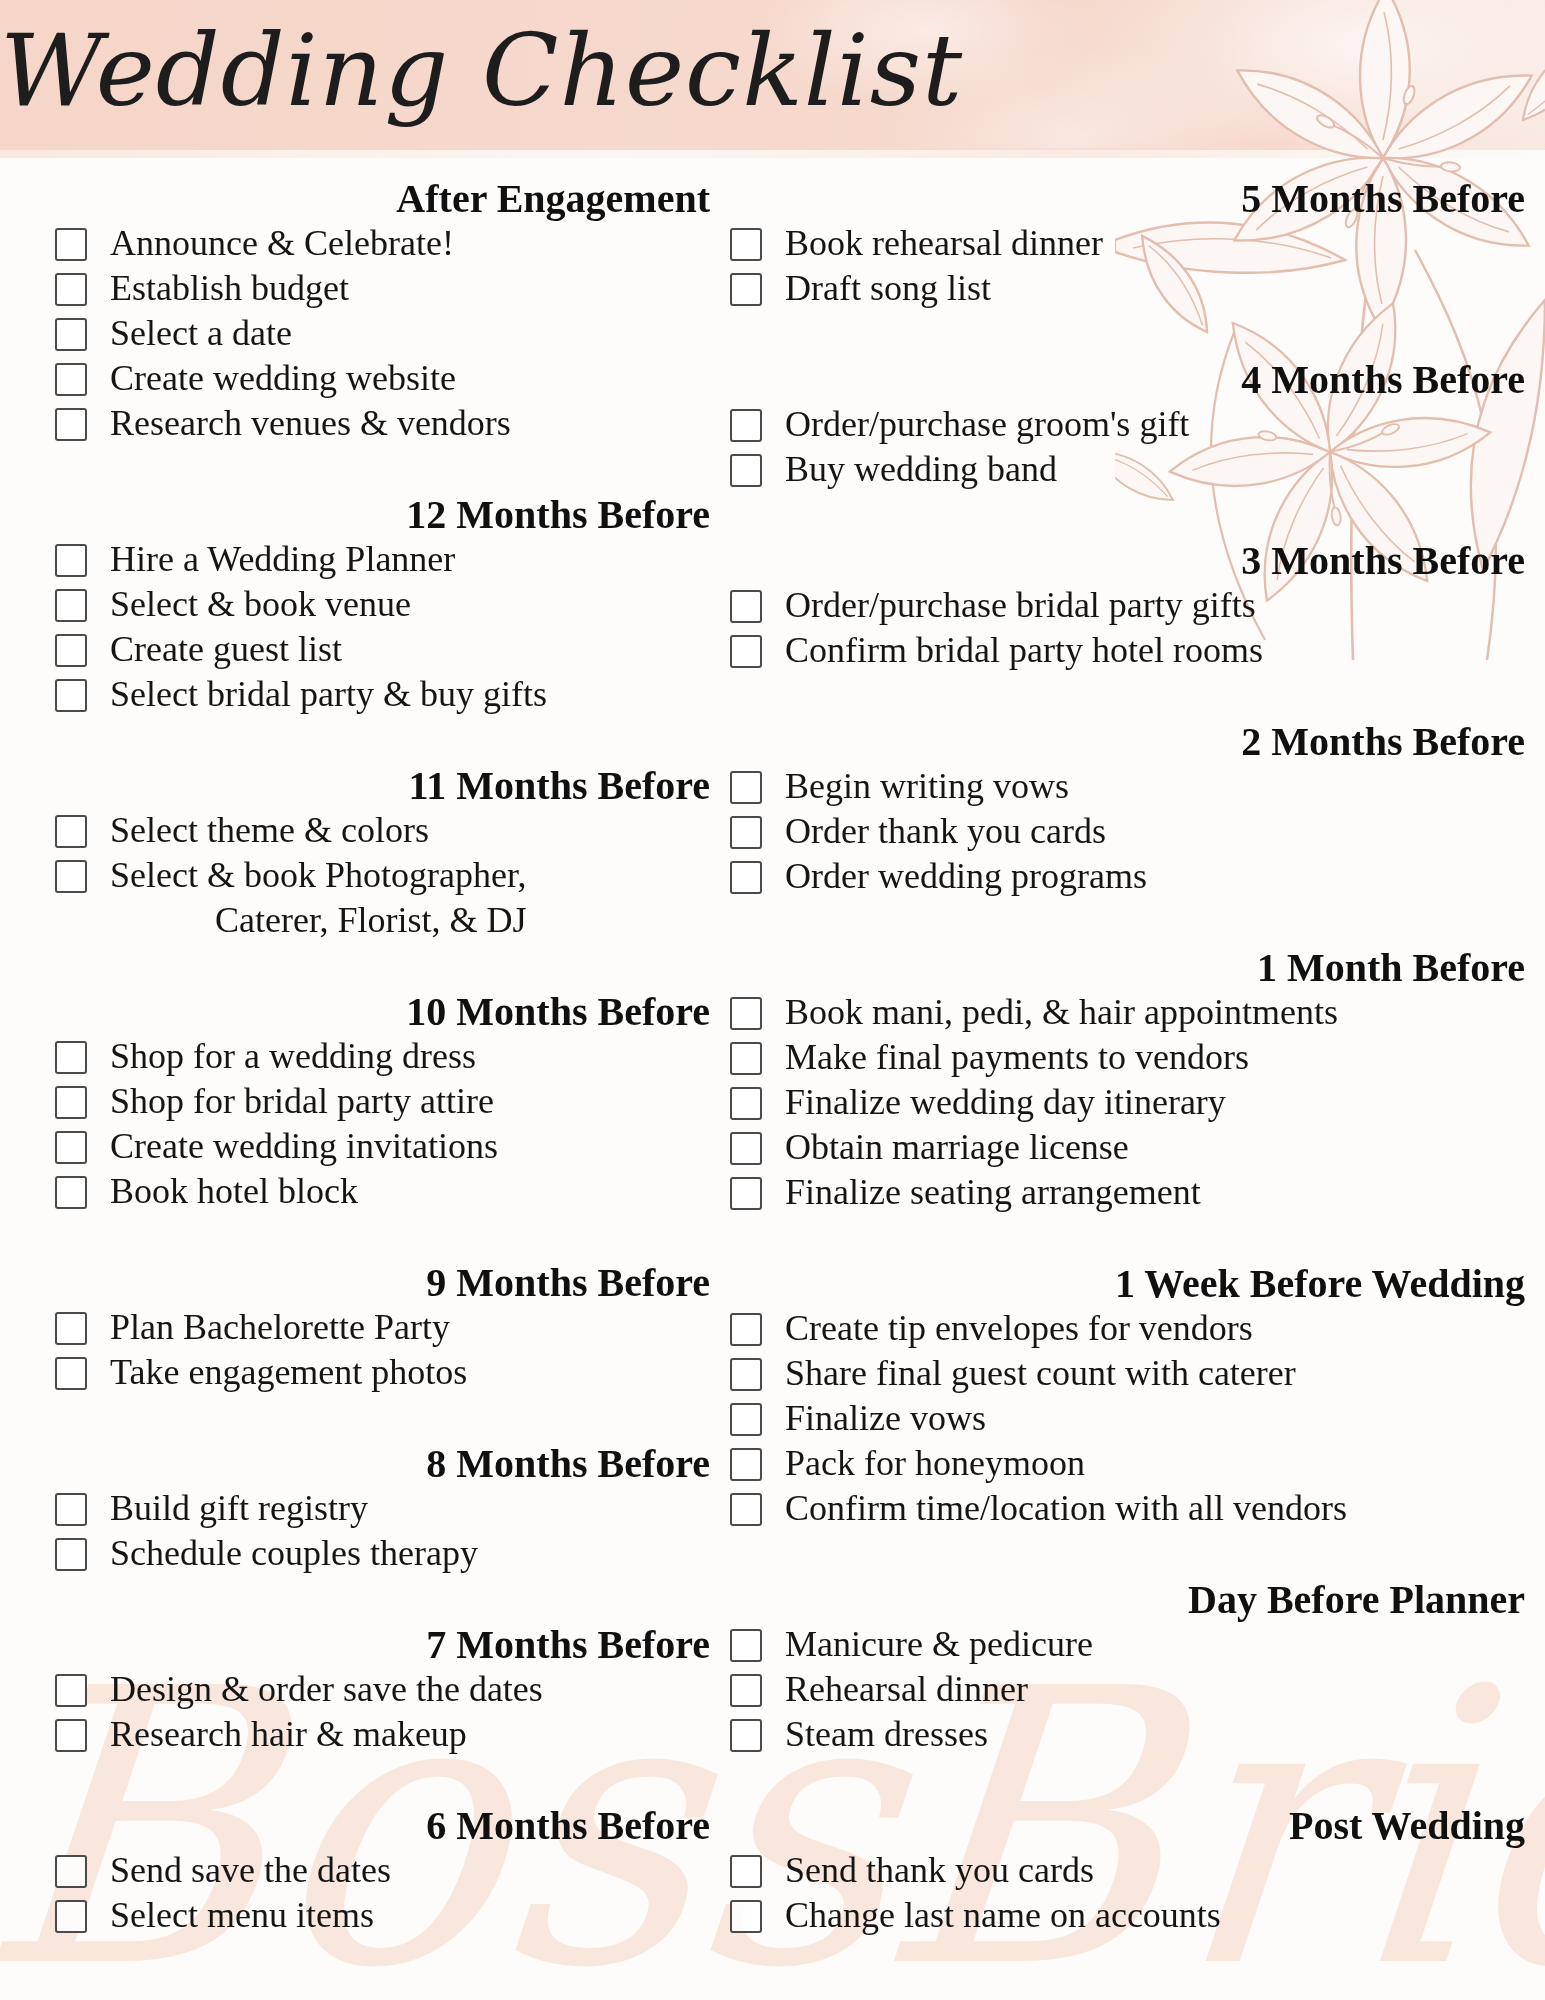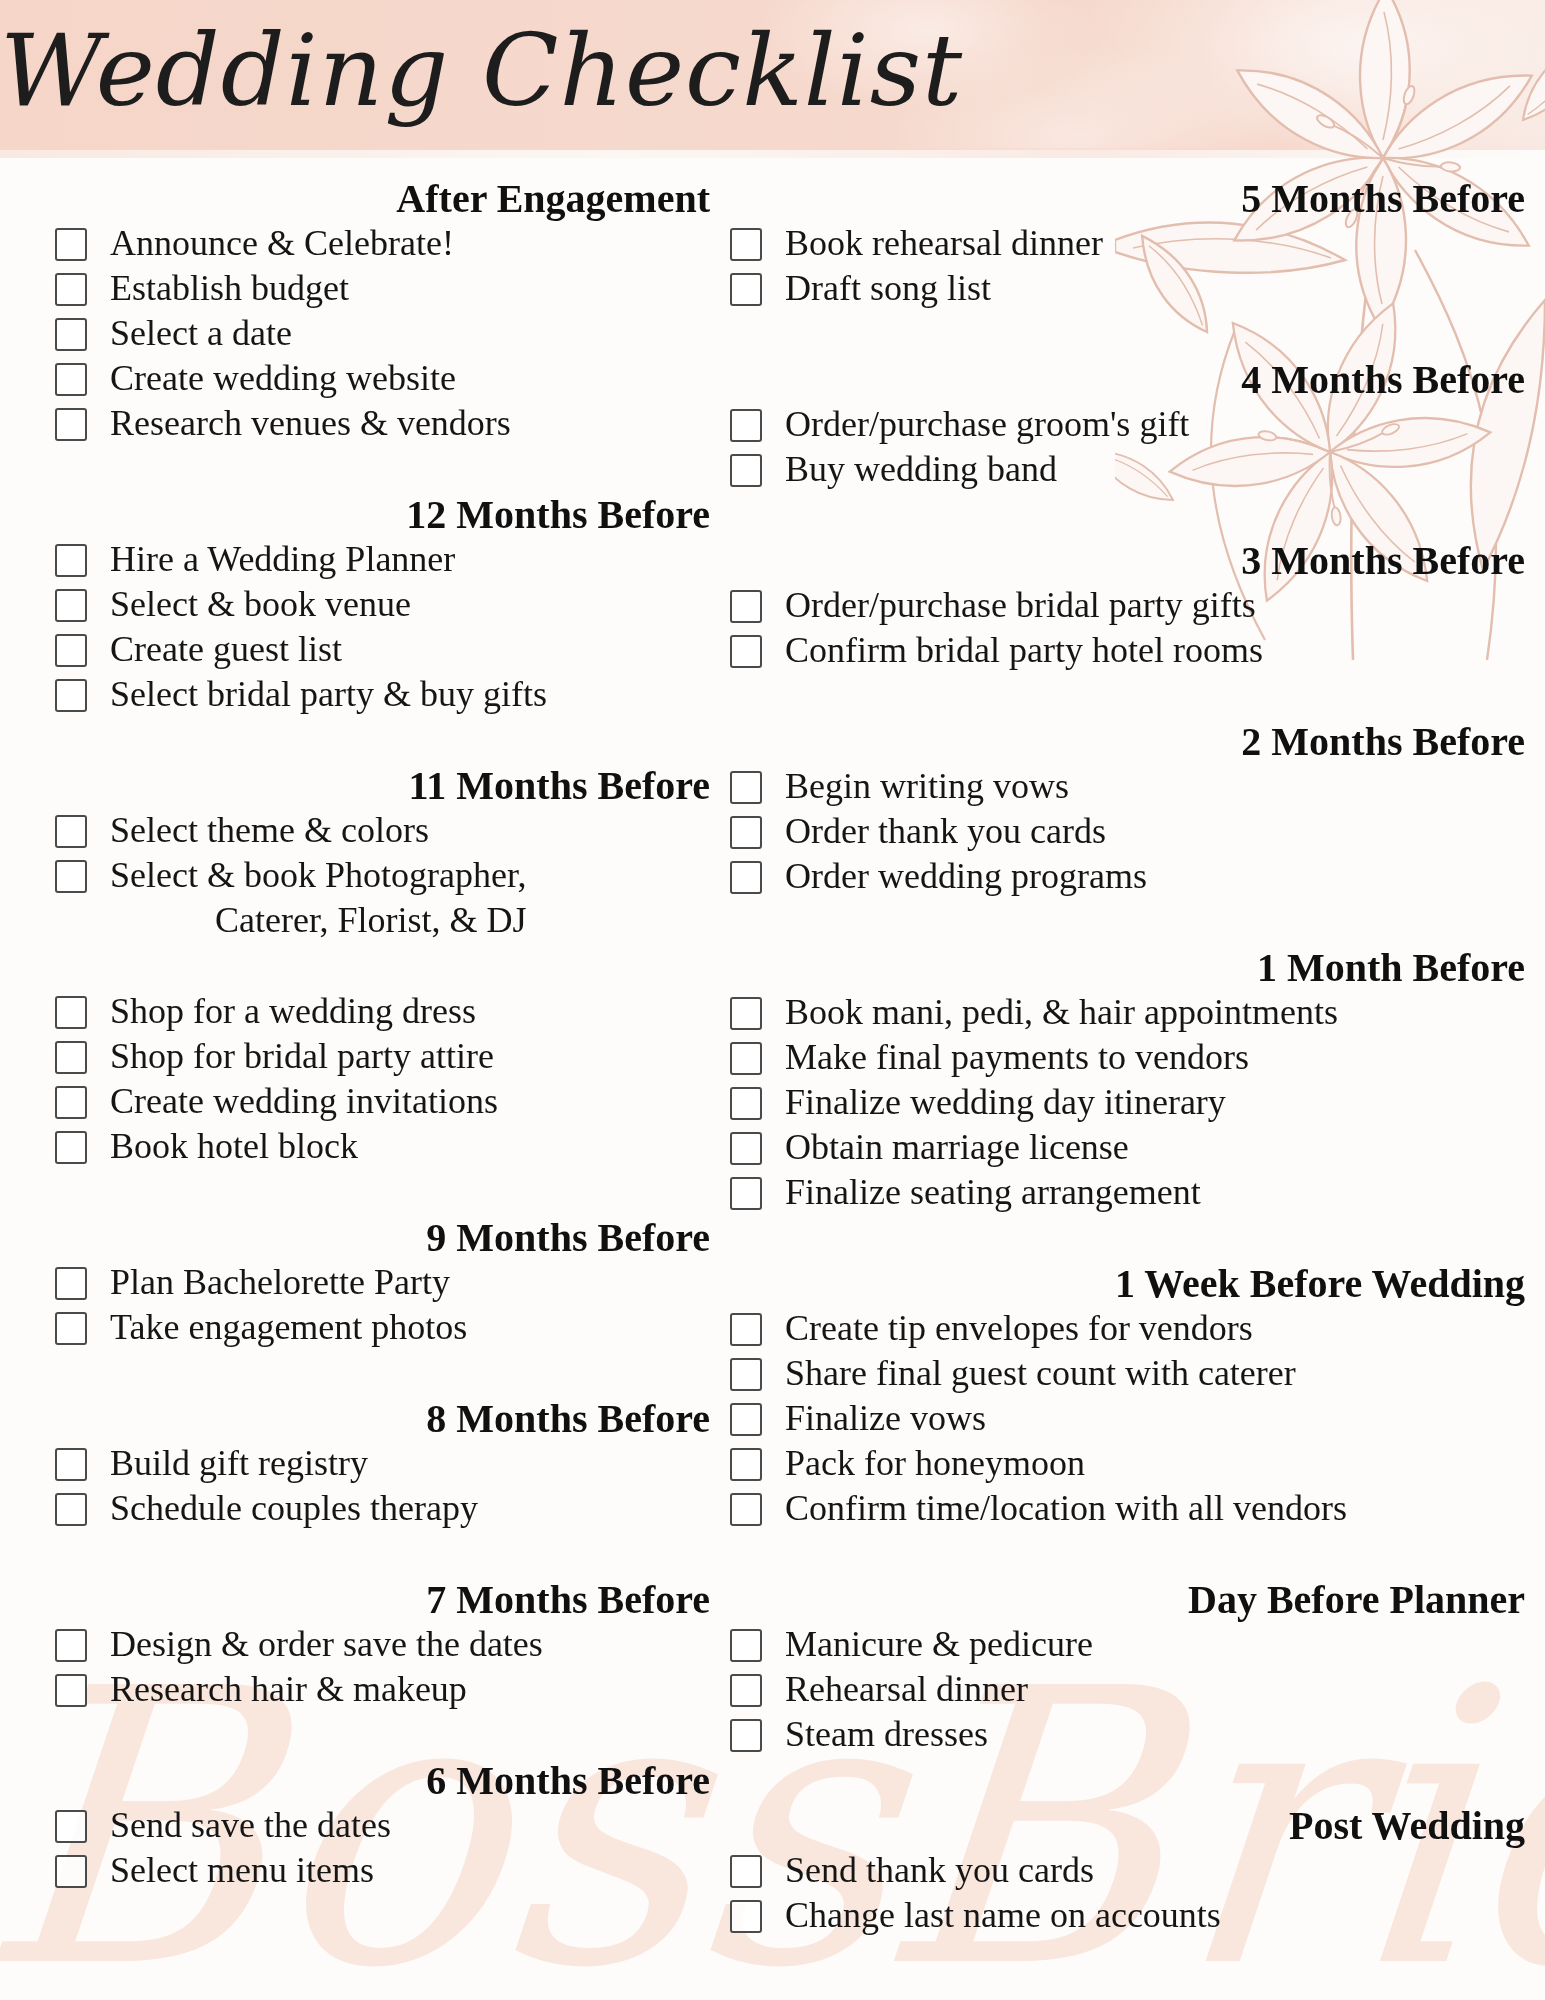--- a/index.html
+++ b/index.html
@@ -170,20 +170,21 @@
           <span class="checkbox" role="checkbox" aria-checked="false"></span>
           <span class="item-label">Select theme &amp; colors</span>
         </div>
         <div class="check-row">
           <span class="checkbox" role="checkbox" aria-checked="false"></span>
           <span class="item-label">Select &amp; book Photographer,
 Caterer, Florist, &amp; DJ</span>
         </div>
       </section>
       <section class="checklist-section">
+        <h2 class="section-title">10 Months Before</h2>
         <div class="check-row">
           <span class="checkbox" role="checkbox" aria-checked="false"></span>
           <span class="item-label">Shop for a wedding dress</span>
         </div>
         <div class="check-row">
           <span class="checkbox" role="checkbox" aria-checked="false"></span>
           <span class="item-label">Shop for bridal party attire</span>
         </div>
         <div class="check-row">
           <span class="checkbox" role="checkbox" aria-checked="false"></span>

